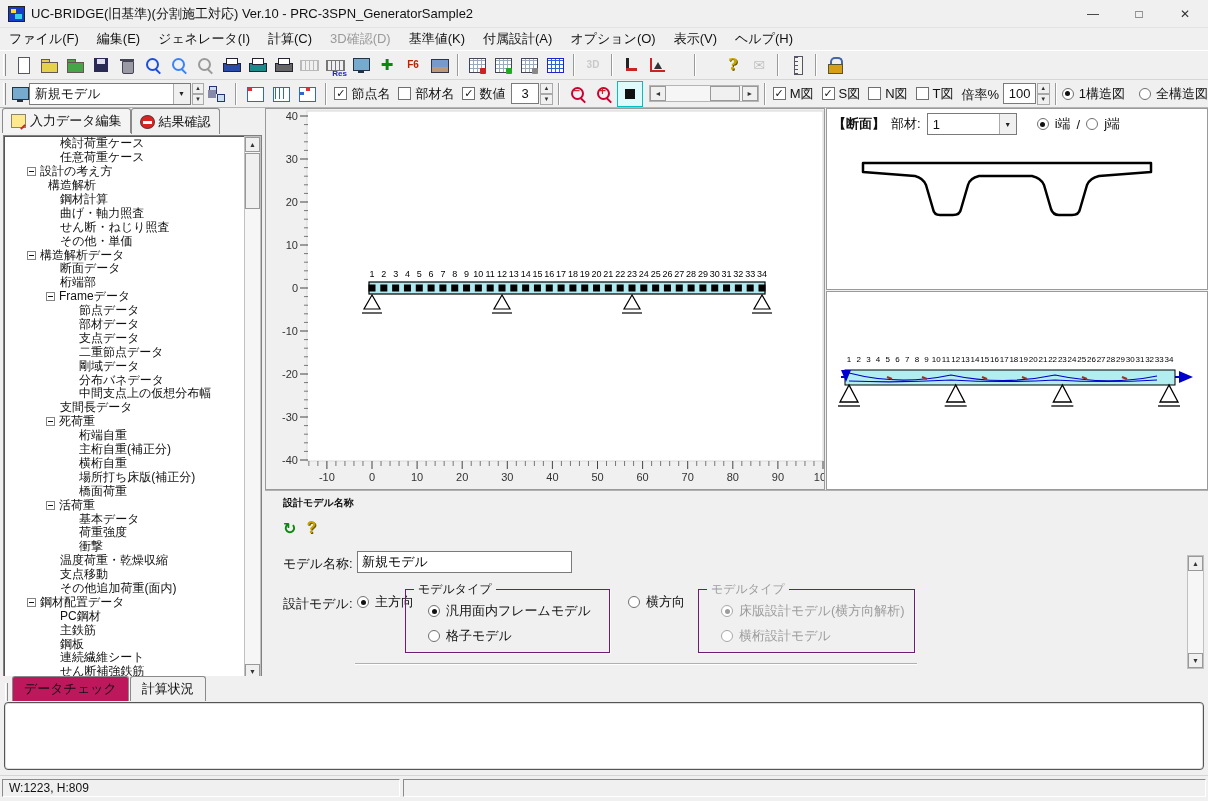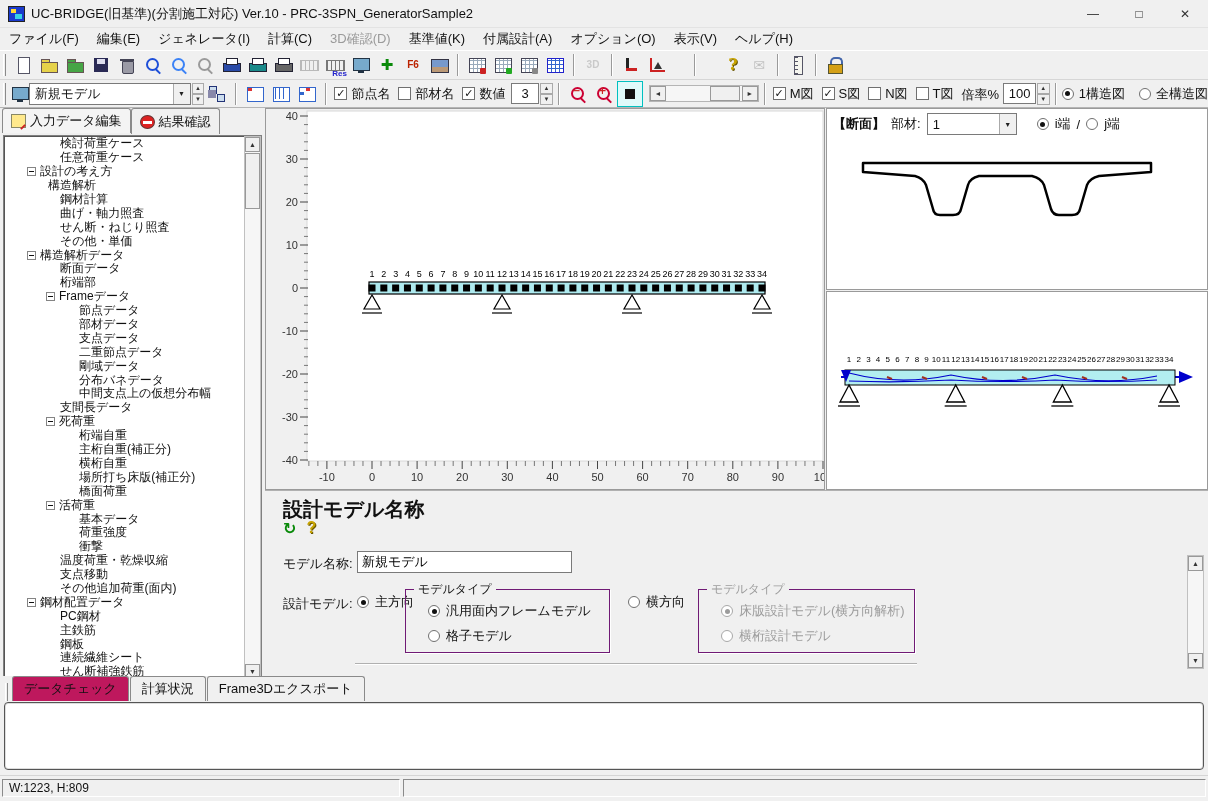--- a/index.html
+++ b/index.html
@@ -113,21 +113,21 @@
   .tbox{width:9px;height:9px;border:1px solid #848484;background:#fff;margin-right:4px;position:relative;flex:0 0 auto}
   .tbox::after{content:"";position:absolute;left:1px;top:3px;width:5px;height:1px;background:#111}
   
   #canvas{position:absolute;left:265px;top:108px;width:560px;height:382px;background:#f0f0f0;
     border:1px solid #9a9a9a}
   #righttop{position:absolute;left:826px;top:108px;width:382px;height:182px;background:#fff;border:1px solid #9a9a9a}
   #rightbottom{position:absolute;left:826px;top:291px;width:382px;height:199px;background:#fff;border:1px solid #9a9a9a}
   .panhead{display:flex;align-items:center;gap:6px;padding:4px 6px 0 6px;font-size:13px;white-space:nowrap}
   
   #formpanel{position:absolute;left:265px;top:490px;width:943px;height:186px;background:#f0f0f0;border-top:1px solid #b0b0b0}
-  #formtitle{position:absolute;left:18px;top:5px;font-size:20px;font-weight:bold}
+  #formtitle{position:absolute;left:18px;top:5px;font-size:10px;font-weight:bold}
   #formicons{position:absolute;left:18px;top:28px;display:flex;gap:10px;font-weight:bold;font-size:16px}
   #fi-refresh{color:#0a8a0a}
   #fi-help{color:#c8a400;text-shadow:1px 1px 0 #6b5800}
   .flabel{position:absolute;font-size:13px}
   #nameinput{position:absolute;left:92px;top:60px;width:215px;height:22px;background:#fff;border:1px solid #7a7a7a;
     font-size:13px;padding:2px 4px;font-family:inherit}
   .gbox{position:absolute;border:1px solid #701a75;box-shadow:1px 1px 0 #fff}
   .gbox .legend{position:absolute;top:-9px;left:8px;background:#f0f0f0;padding:0 4px;font-size:12px}
   .gopt{position:absolute;display:flex;align-items:center;gap:6px;font-size:13px;white-space:nowrap}
   .gopt.dis{color:#9c9c9c}
@@ -844,19 +844,18 @@
   <div class="vscroll" style="right:4px;top:64px;height:114px">
     <div class="arr" style="top:0">▲</div>
     <div class="arr" style="bottom:0">▼</div>
   </div>
 </div>
 
 <div id="bottomtabs">
   <div class="grip" style="height:18px"></div>
   <div class="btab active">データチェック</div>
   <div class="btab">計算状況</div>
-  <div class="btab">Frame3Dエクスポート</div>
 </div>
 <div id="logarea"></div>
 <div id="statusbar">
   <div class="scell" id="scell1">W:1223, H:809</div>
   <div class="scell" id="scell2"></div>
 </div>
 
 </body></html>

